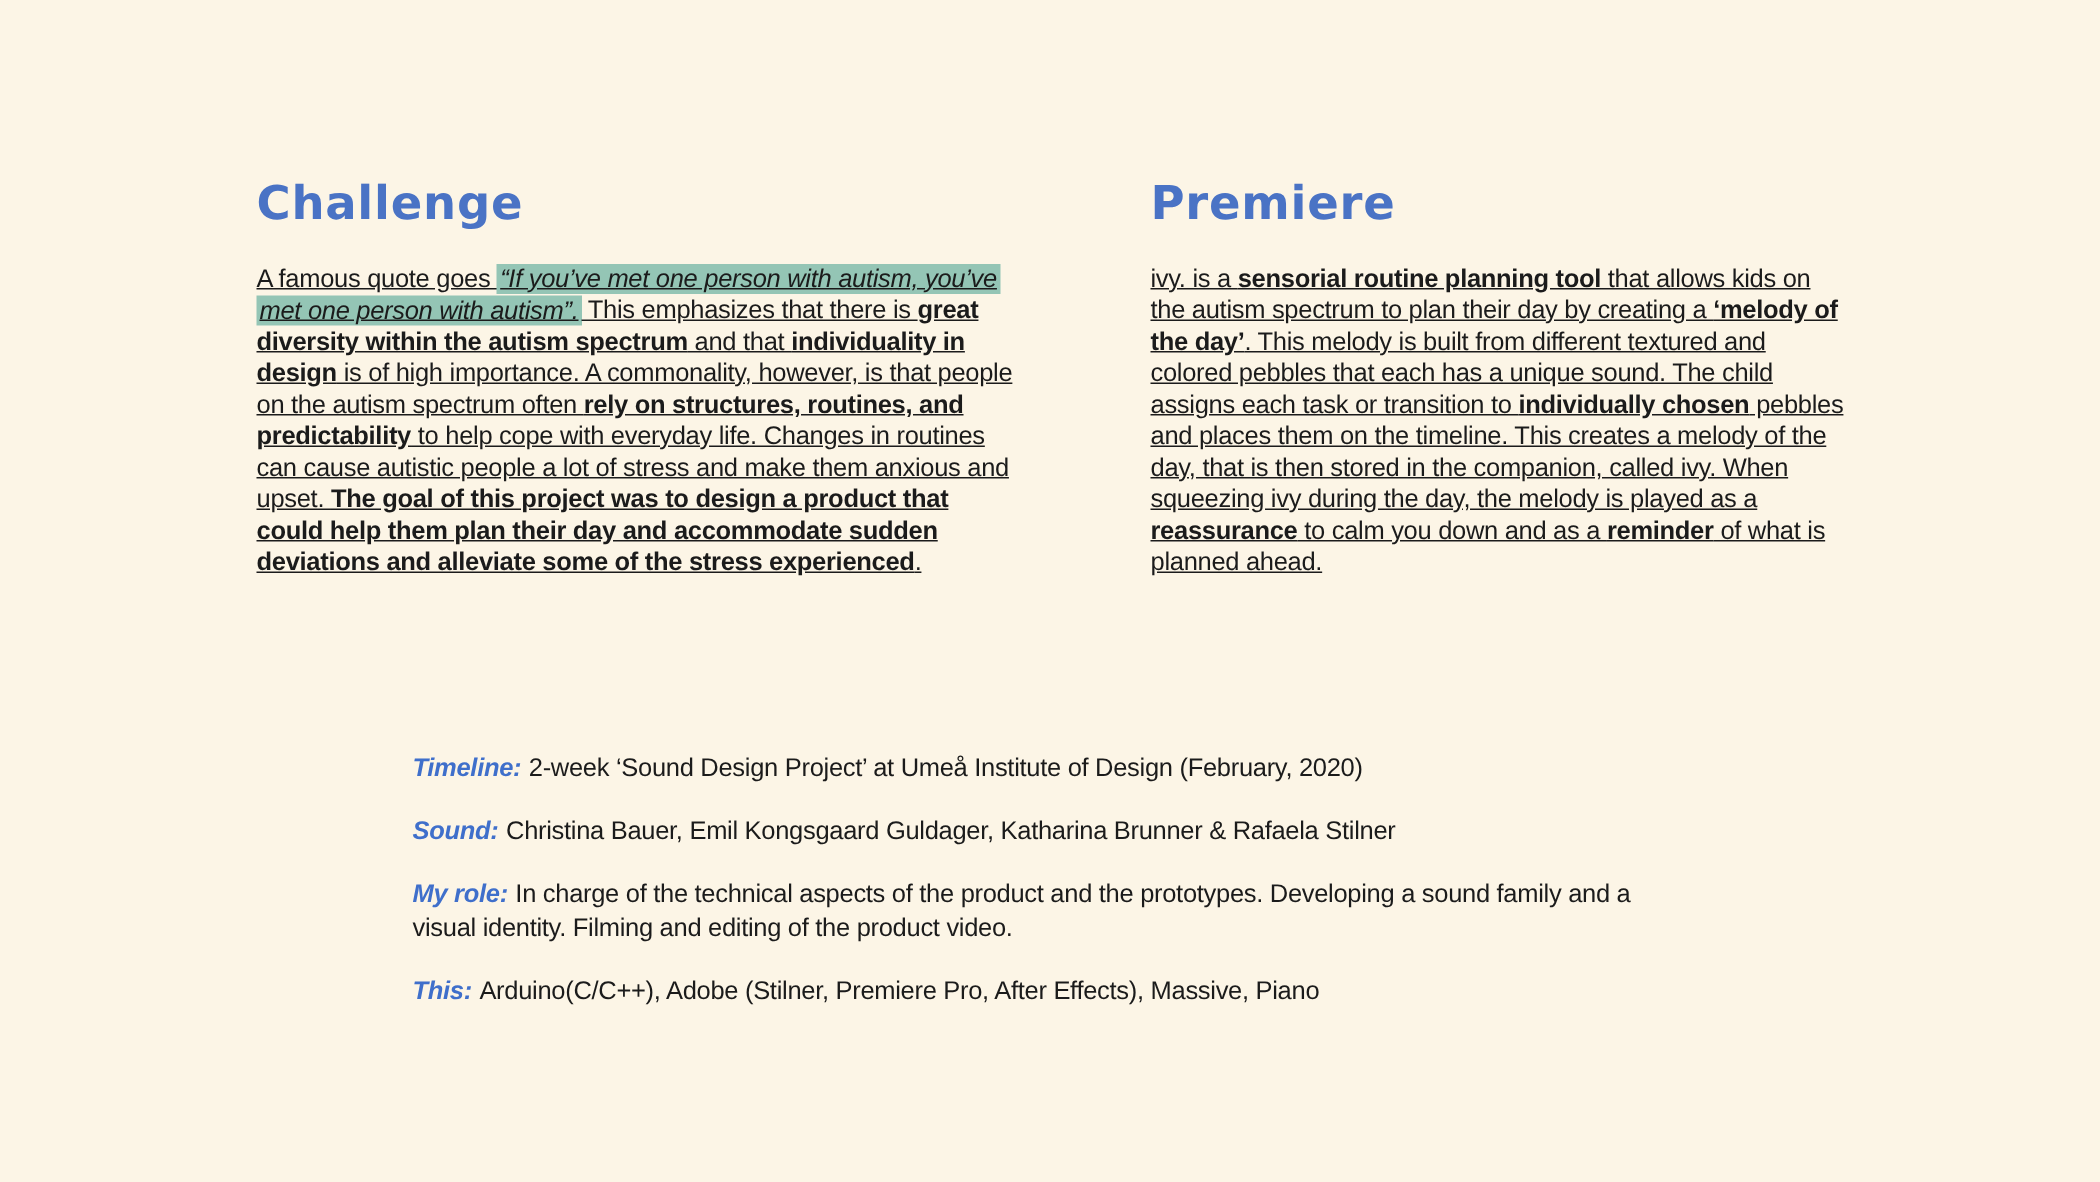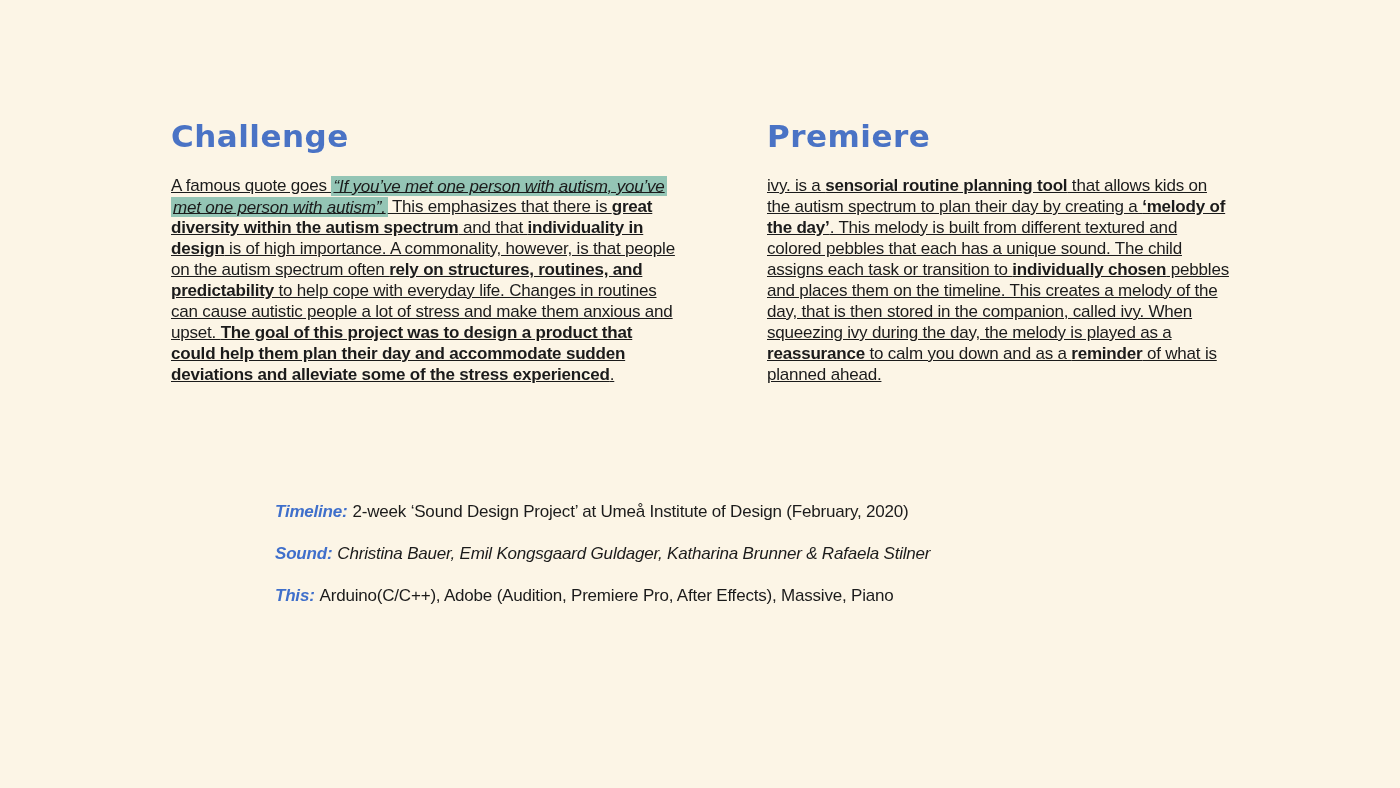--- a/index.html
+++ b/index.html
@@ -57,21 +57,21 @@
     line-height:23px;
     letter-spacing:-0.2px;
     margin-bottom:19px;
   }
   .meta-label{
     color:var(--label-blue);
     font-weight:bold;
     font-style:italic;
     margin-right:5px;
   }
-  .meta-value[data-style="italic"]{font-style:italic;}
+  .meta-value[data-style="italic"]{}
 </style>
 </head>
 <body>
 
 <div class="slide">
 
   <section class="column challenge">
     <h1 class="section-title">Challenge</h1>
     <p class="body-par"><span>A famous quote goes </span><span class="highlight">“If you’ve met one person with autism, you’ve met one person with autism”.</span><span> This emphasizes that there is </span><span class="bold">great diversity within the autism spectrum</span><span> and that </span><span class="bold">individuality in design</span><span> is of high importance. A commonality, however, is that people on the autism spectrum often </span><span class="bold">rely on structures, routines, and predictability</span><span> to help cope with everyday life. Changes in routines can cause autistic people a lot of stress and make them anxious and upset. </span><span class="bold">The goal of this project was to design a product that could help them plan their day and accommodate sudden deviations and alleviate some of the stress experienced</span><span>.</span></p>
   </section>
@@ -82,17 +82,20 @@
   </section>
 
   <section class="meta">
     <div class="meta-row">
       <span class="meta-label">Timeline:</span><span class="meta-value" data-style="normal">2-week ‘Sound Design Project’ at Umeå Institute of Design (February, 2020)</span>
     </div>
     <div class="meta-row">
       <span class="meta-label">Sound:</span><span class="meta-value" data-style="italic">Christina Bauer, Emil Kongsgaard Guldager, Katharina Brunner &amp; Rafaela Stilner</span>
     </div>
     <div class="meta-row">
-      <span class="meta-label">This:</span><span class="meta-value" data-style="normal">Arduino(C/C++), Adobe (Audition, Premiere Pro, After Effects), Massive, Piano</span>
+      <span class="meta-label">My role:</span><span class="meta-value" data-style="normal">In charge of the technical aspects of the product and the prototypes. Developing a sound family and a visual identity. Filming and editing of the product video.</span>
+    </div>
+    <div class="meta-row">
+      <span class="meta-label">This:</span><span class="meta-value" data-style="normal">Arduino(C/C++), Adobe (Stilner, Premiere Pro, After Effects), Massive, Piano</span>
     </div>
   </section>
 
 </div>
 
 </body></html>

